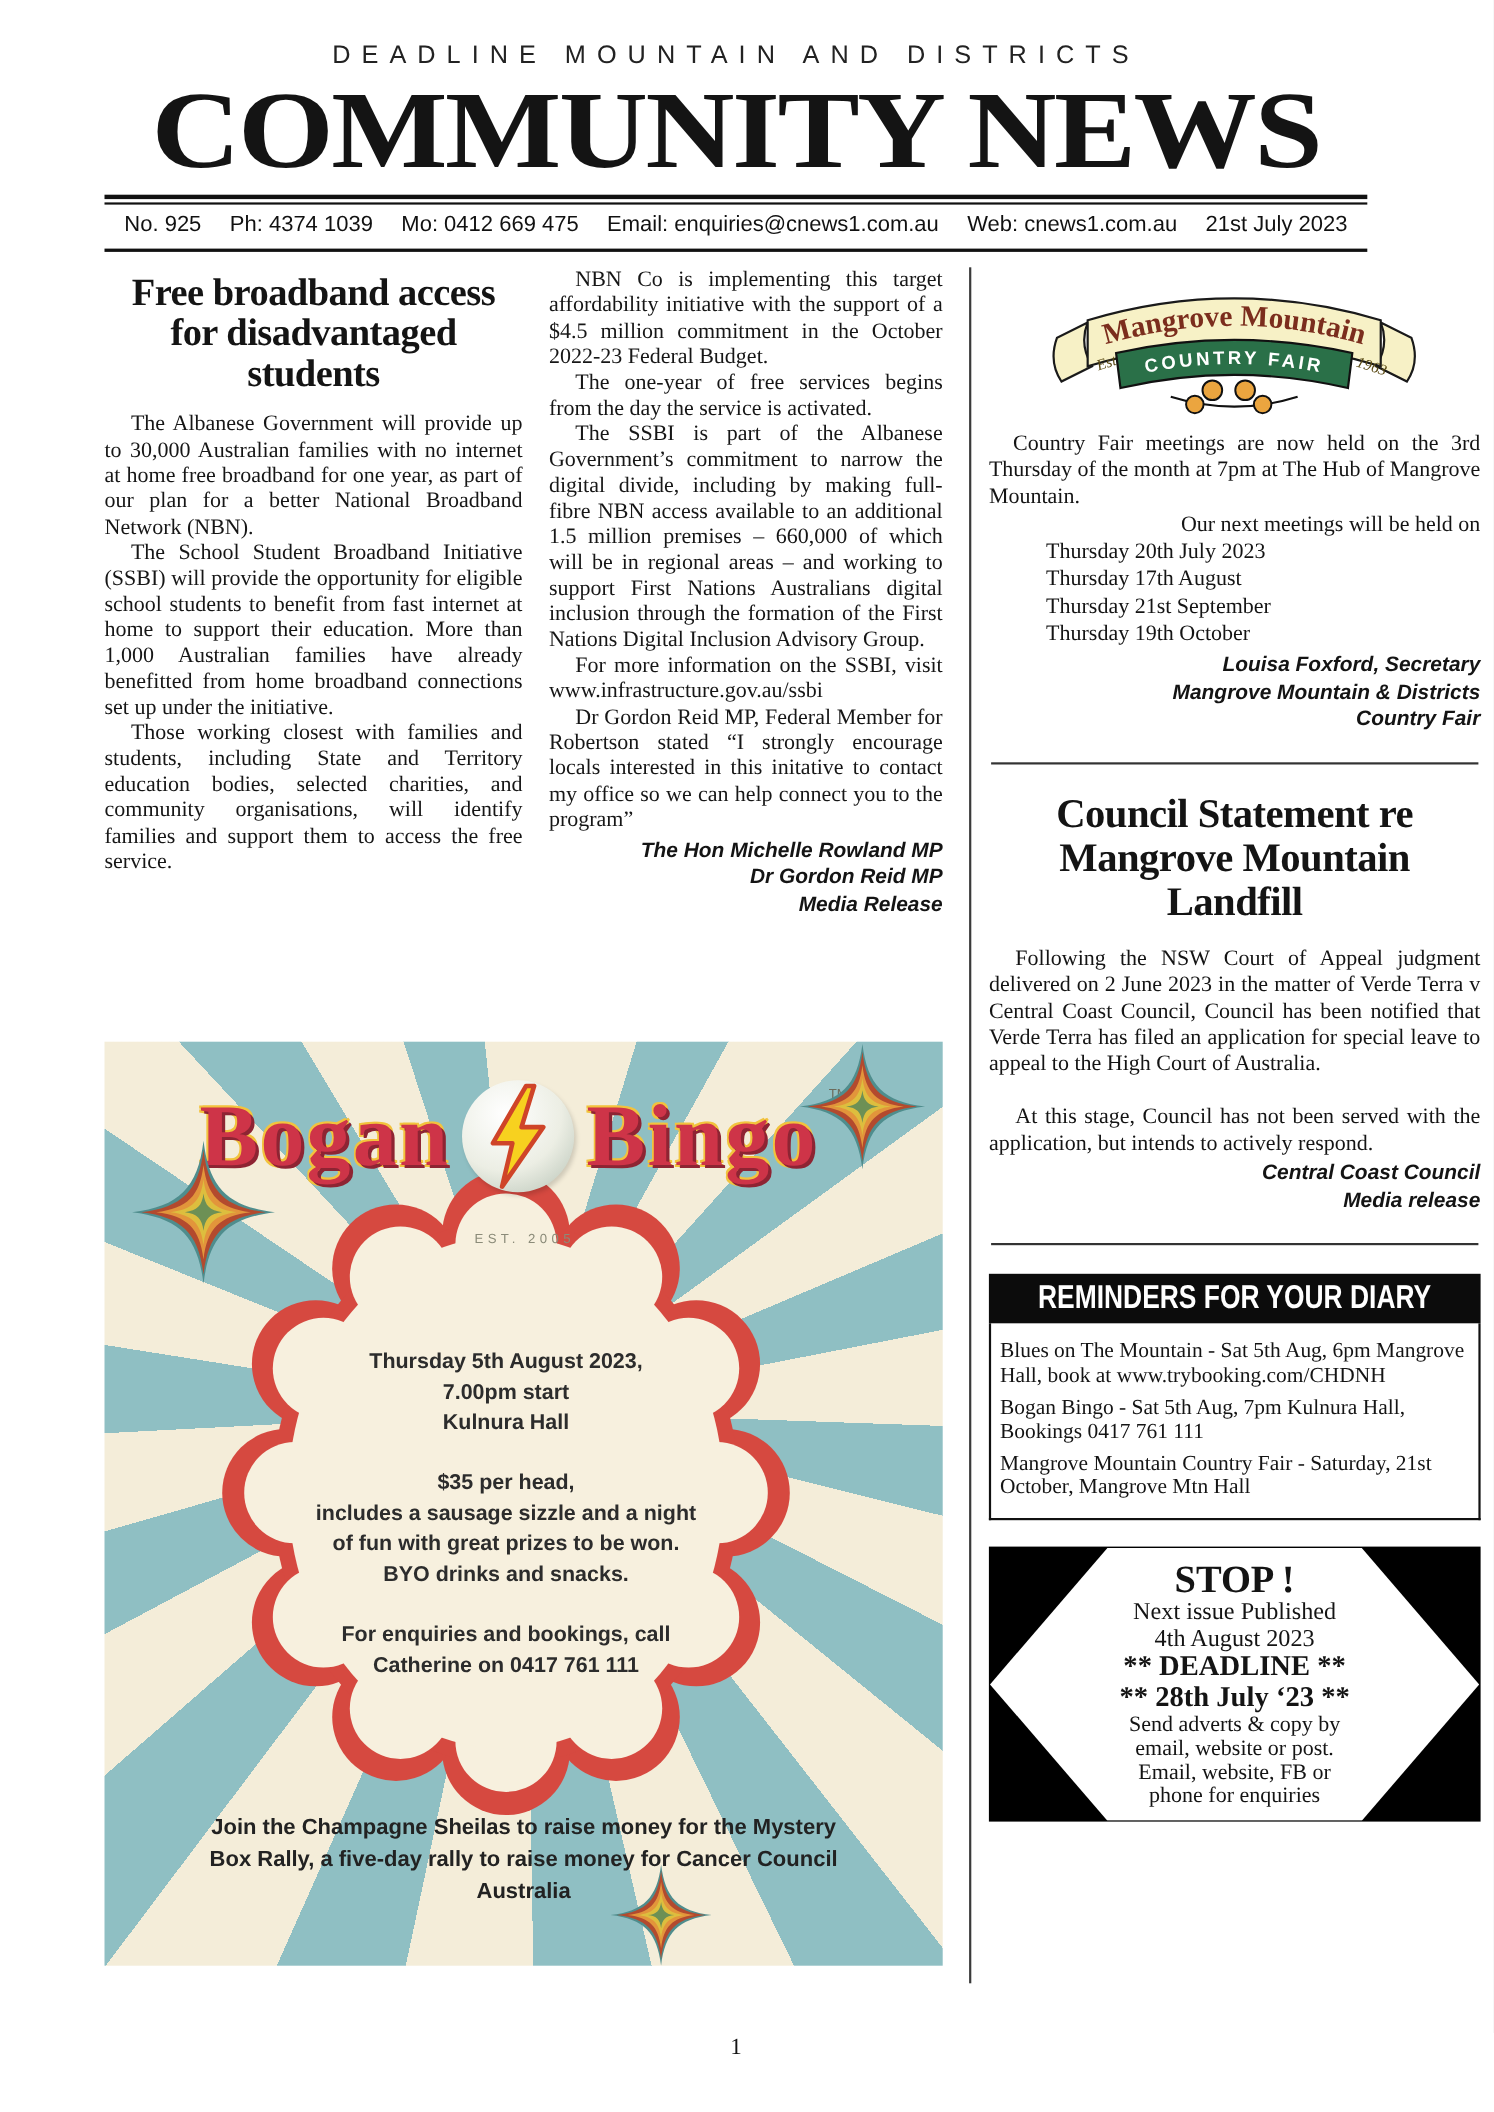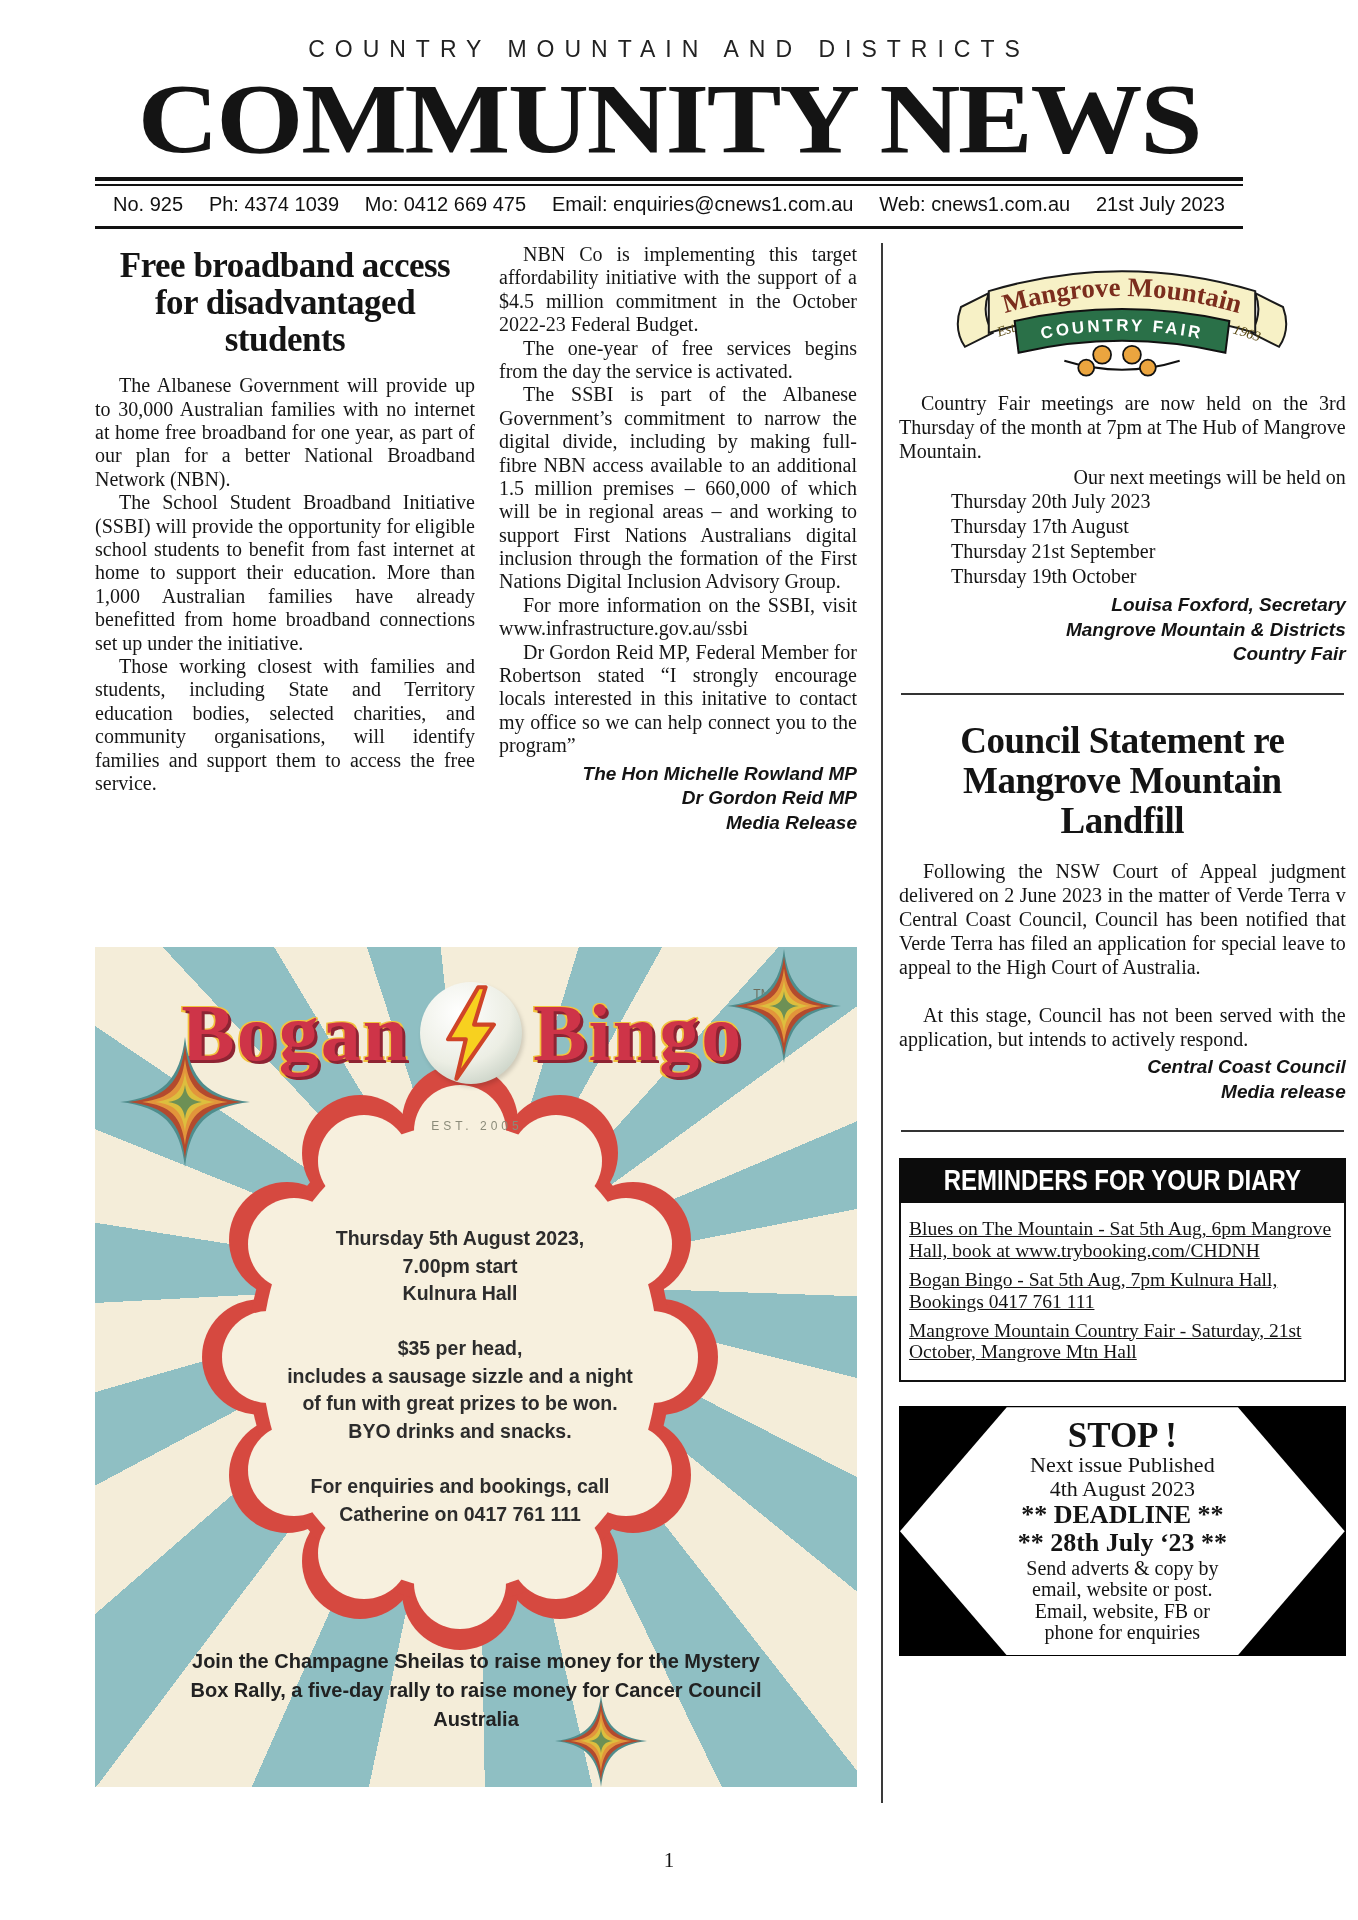--- a/index.html
+++ b/index.html
@@ -44,21 +44,21 @@
   .signature { font-family:"Liberation Sans", sans-serif; font-style:italic; font-weight:600;
     font-size:19px; text-align:right; line-height:1.3; margin-top:4px; }
   .divider { height:2px; background:#333; margin:26px 2px; }
 
   .council-title { font-weight:700; font-size:37px; line-height:1.08; text-align:center;
     letter-spacing:-0.5px; margin:6px 0 18px 0; }
   .council-p { font-size:20px; line-height:1.2; text-align:justify; text-indent:24px; }
   .council-gap { height:24px; }
 
   
-  .rem-box { margin-top:20px;text-decoration:underline; }
+  .rem-box { margin-top:20px; }
   .rem-header { background:#0c0c0c; color:#fff; text-align:center; padding:5px 0 6px 0; }
   .rem-header span { display:inline-block; font-family:"Liberation Sans", sans-serif; font-weight:700;
     font-size:30px; transform:scaleX(0.8); transform-origin:center; letter-spacing:0; white-space:nowrap; }
   .rem-body { border:2px solid #111; border-top:none; padding:8px 4px 10px 8px; }
   .rem-item { font-size:19.5px; line-height:1.12; margin:7px 0; }
 
   
   .stop-box { background:#000; margin-top:24px; padding:1px; height:250px; }
   .stop-hex { background:#fff; width:100%; height:100%;
     clip-path:polygon(24% 0, 76% 0, 100% 50%, 76% 100%, 24% 100%, 0 50%);
@@ -113,21 +113,21 @@
         <path d="M50 0 C54 33 67 46 100 50 C67 54 54 67 50 100 C46 67 33 54 0 50 C33 46 46 33 50 0 Z" fill="#e2953b" transform="translate(50 50) scale(0.66) translate(-50 -50)"></path>
         <path d="M50 0 C54 33 67 46 100 50 C67 54 54 67 50 100 C46 67 33 54 0 50 C33 46 46 33 50 0 Z" fill="#ddbe3e" transform="translate(50 50) scale(0.46) translate(-50 -50)"></path>
         <path d="M50 0 C54 33 67 46 100 50 C67 54 54 67 50 100 C46 67 33 54 0 50 C33 46 46 33 50 0 Z" fill="#6d9055" transform="translate(50 50) scale(0.26) translate(-50 -50)"></path>
       </symbol>
     </defs>
   </svg>
 
   <div class="content">
 
     <div>
-      <div class="kicker">COUNTRY MOUNTAIN AND DISTRICTS</div>
+      <div class="kicker">DEADLINE MOUNTAIN AND DISTRICTS</div>
       <div class="mast-title">COMMUNITY NEWS</div>
       <div class="rule-thick"></div>
       <div class="rule-thin"></div>
       <div class="info-line">
         <span>No. 925</span>
         <span>Ph: 4374 1039</span>
         <span>Mo: 0412 669 475</span>
         <span>Email: enquiries@cnews1.com.au</span>
         <span>Web: cnews1.com.au</span>
         <span>21st July 2023</span>

